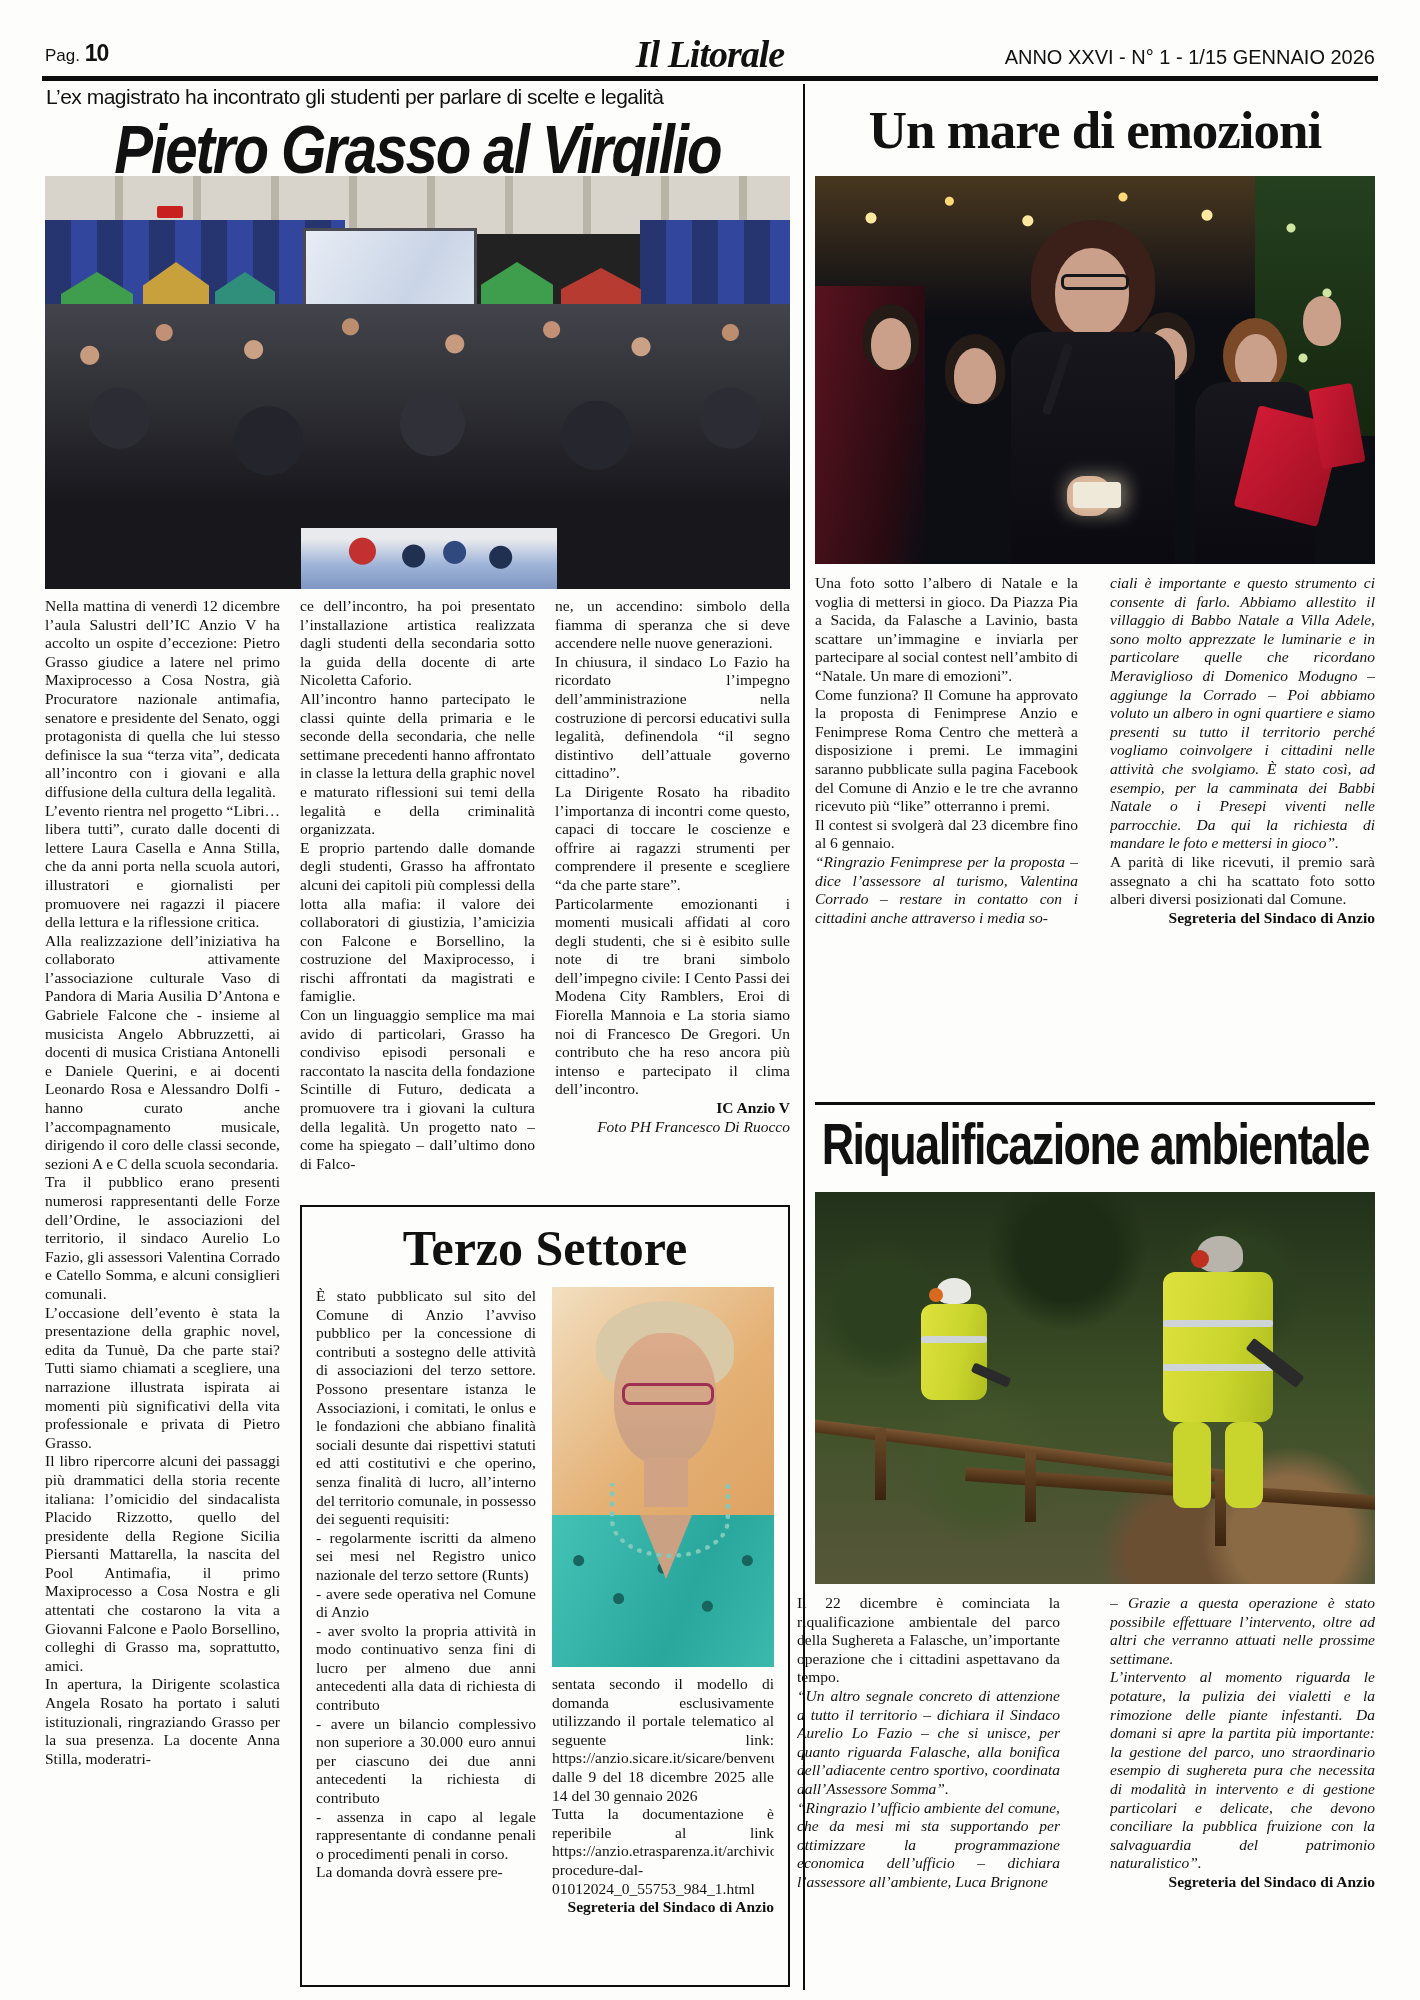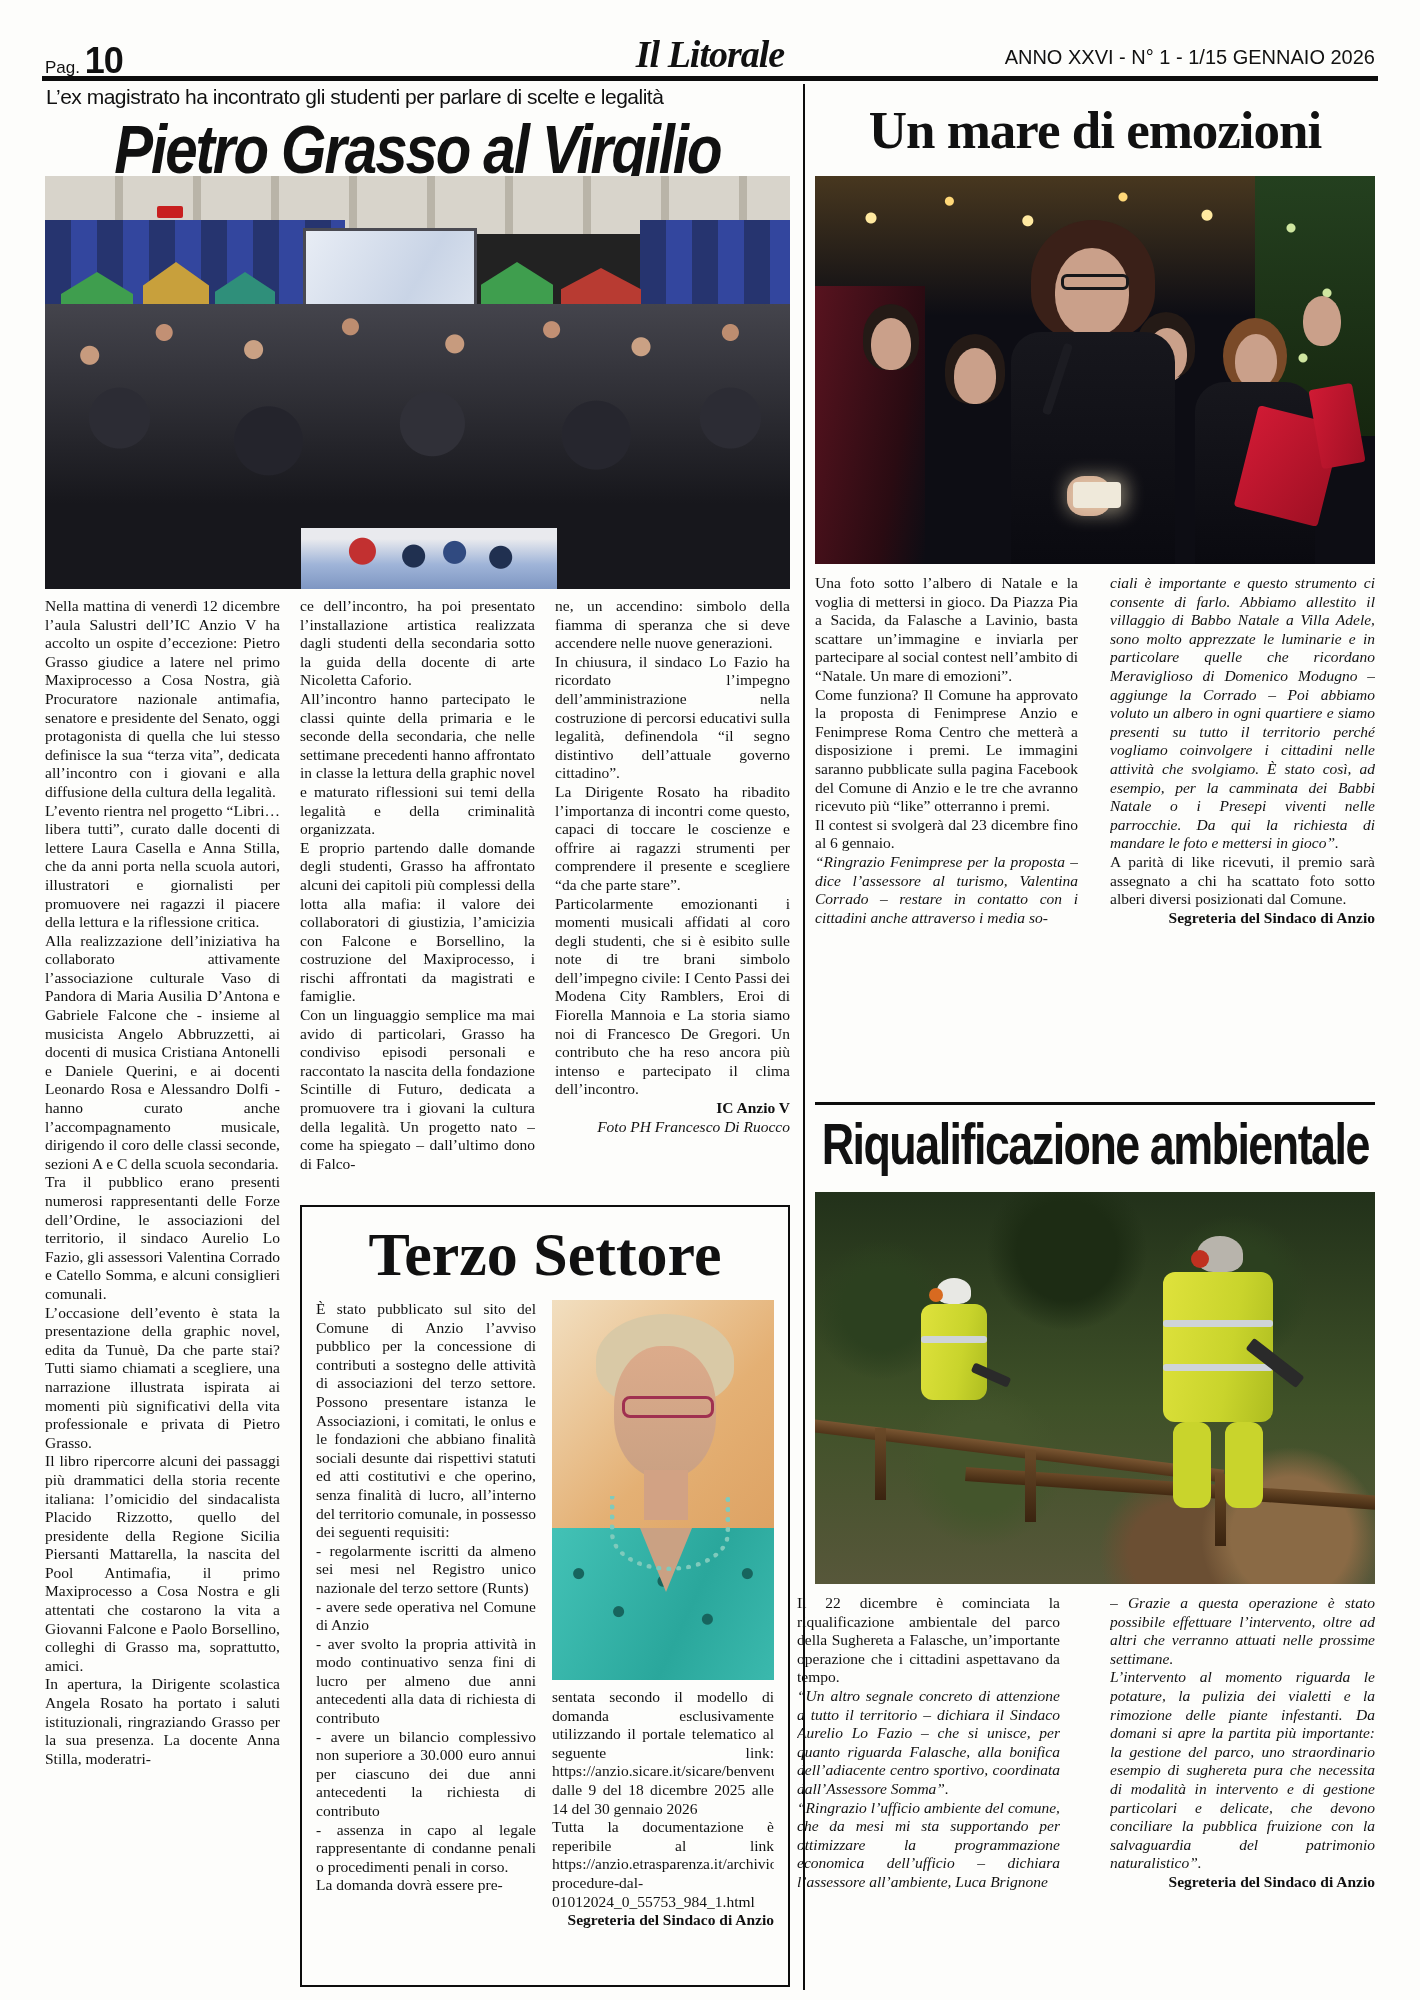--- a/index.html
+++ b/index.html
@@ -1,31 +1,31 @@
 <!DOCTYPE html>
 <html lang="it"><head>
 <meta charset="utf-8">
 <style>
   html,body{margin:0;padding:0;background:#888;}
   #page{position:relative;width:1420px;height:2000px;background:#fdfdfb;font-family:"Liberation Serif",serif;color:#111;overflow:hidden;margin:0 auto;}
   .abs{position:absolute;}
   
   .hdr-pag{left:45px;top:40px;font-family:"Liberation Sans",sans-serif;font-size:17px;}
-  .hdr-pag b{font-size:36px;font-weight:bold;letter-spacing:-1px;}
+  .hdr-pag b{font-size:23px;font-weight:bold;letter-spacing:-1px;}
   .masthead{left:0;right:0;top:32px;text-align:center;font-family:"Liberation Serif",serif;font-style:italic;font-weight:bold;font-size:38px;letter-spacing:-1px;}
   .hdr-issue{right:45px;top:46px;font-family:"Liberation Sans",sans-serif;font-size:20px;letter-spacing:0px;}
   .hdr-rule{left:42px;right:42px;top:76px;height:5px;background:#0d0d0d;}
   .v-divider{left:803px;top:84px;bottom:10px;width:2px;background:#0d0d0d;}
   
   .kicker-l{left:46px;top:85px;width:745px;font-family:"Liberation Sans",sans-serif;font-size:21px;letter-spacing:-0.5px;}
   .kicker-r{left:815px;top:85px;width:560px;text-align:center;font-family:"Liberation Sans",sans-serif;font-style:italic;font-size:20px;letter-spacing:-0.5px;}
   .title-grasso{left:45px;top:110px;width:745px;text-align:center;}
   .title-grasso span{display:inline-block;font-family:"Liberation Sans",sans-serif;font-weight:bold;font-style:italic;font-size:56px;letter-spacing:-2px;transform:scale(1.04,1.22);transform-origin:center top;white-space:nowrap;}
   .title-emozioni{left:815px;top:100px;width:560px;text-align:center;font-family:"Liberation Serif",serif;font-weight:bold;font-size:53px;letter-spacing:-1px;}
-  .title-terzo{text-align:center;font-family:"Liberation Serif",serif;font-weight:bold;font-size:62px;margin:4px 0 10px 0;}
+  .title-terzo{text-align:center;font-family:"Liberation Serif",serif;font-weight:bold;font-size:50px;margin:4px 0 10px 0;}
   .rule2{left:815px;top:1102px;width:560px;height:3px;background:#0d0d0d;}
   .title-riq{left:815px;top:1112px;width:560px;text-align:center;}
   .title-riq span{display:inline-block;font-family:"Liberation Sans",sans-serif;font-weight:bold;font-size:44px;letter-spacing:-1.5px;transform:scale(1.02,1.3);transform-origin:center top;white-space:nowrap;}
   
   .col{text-align:justify;font-size:15.5px;line-height:1.2;overflow:hidden;}
   .para{margin:0;}
   .s-it{font-style:italic;}
   .s-sig{font-weight:bold;text-align:right;}
   .s-credit{font-style:italic;text-align:right;}
   .g-col1{left:45px;top:597px;width:235px;height:1390px;}

